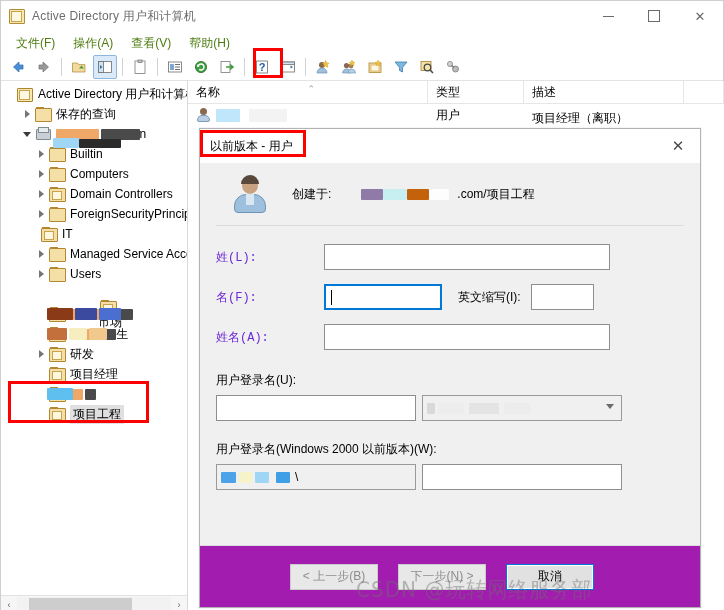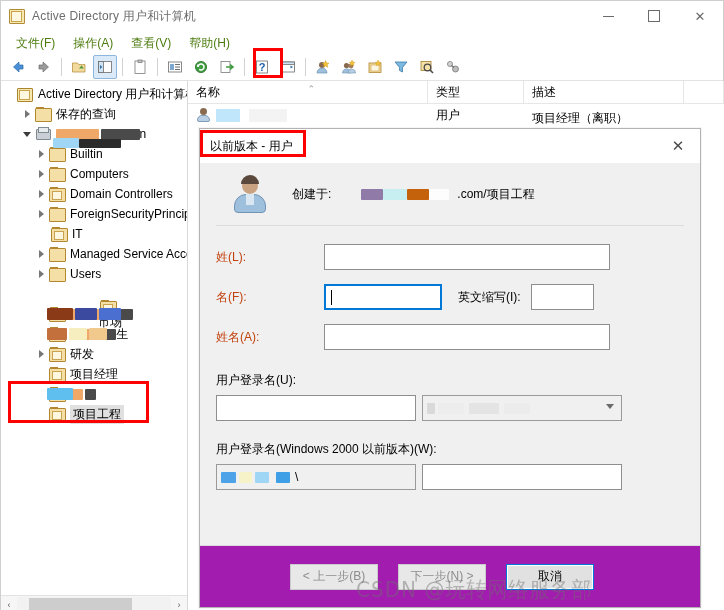--- a/index.html
+++ b/index.html
@@ -102,21 +102,21 @@
     background:#c8a281;}
   .bigusericon .hair{position:absolute;left:11px;top:1px;width:18px;height:9px;
     border-radius:9px 9px 0 0;background:#59483b;}
   .bigusericon .b{position:absolute;left:4px;top:20px;width:32px;height:19px;
     border-radius:12px 12px 4px 4px;background:#9ec0dd;border:1px solid #7094b5;box-sizing:border-box;}
   .bigusericon .c{position:absolute;left:16px;top:20px;width:8px;height:11px;background:#d9e7f3;}
   .lbl-createdat{font-size:12px;color:#000;margin-right:30px;}
   .createdval{font-size:12px;color:#000;display:flex;align-items:center;}
   .dlg-sep{height:1px;background:#dcdcdc;margin:0 0 0 0;}
   .frow{display:flex;align-items:center;margin-top:14px;}
-  .frow .flbl{width:108px;font-size:12px;color:#c2410c;}
+  .frow .flbl{width:108px;font-size:12px;color:#6d28d9;font-family:Liberation Mono, monospace;}
   .tbox{height:26px;background:#fff;border:1px solid #8e8e8e;box-sizing:border-box;}
   .tbox.focused{border:2px solid #0078d7;}
   .tbox.readonly{background:#f0f0f0;border:1px solid #9a9a9a;display:flex;align-items:center;
     padding-left:4px;}
   .caret{display:inline-block;width:1px;height:15px;background:#000;margin-left:5px;
     animation:blink 1.06s steps(1) infinite;}
   @keyframes blink{0%,49%{opacity:1}50%,100%{opacity:0}}
   .inline-lbl{font-size:12px;color:#000;margin:0 10px 0 16px;}
   .stack-lbl{font-size:12px;margin-top:16px;}
   .combo{height:26px;background:#f0f0f0;border:1px solid #9a9a9a;box-sizing:border-box;
@@ -338,21 +338,21 @@
             <span class="tlabel">Domain Controllers</span>
           </div>
           <div class="tnode" style="padding-left: 32px;">
             <span class="exp closed"></span>
             <span class="folder">
               <span class="tab"></span>
               <span class="back"></span>
             </span>
             <span class="tlabel">ForeignSecurityPrincipa</span>
           </div>
-          <div class="tnode" style="padding-left: 34px;">
+          <div class="tnode" style="padding-left: 24px;">
             <span class="exp"></span>
             <span class="folder ou">
               <span class="tab"></span>
               <span class="back"></span>
               <span class="inner2"></span>
             </span>
             <span class="tlabel">IT</span>
           </div>
           <div class="tnode" style="padding-left: 32px;">
             <span class="exp closed"></span>

